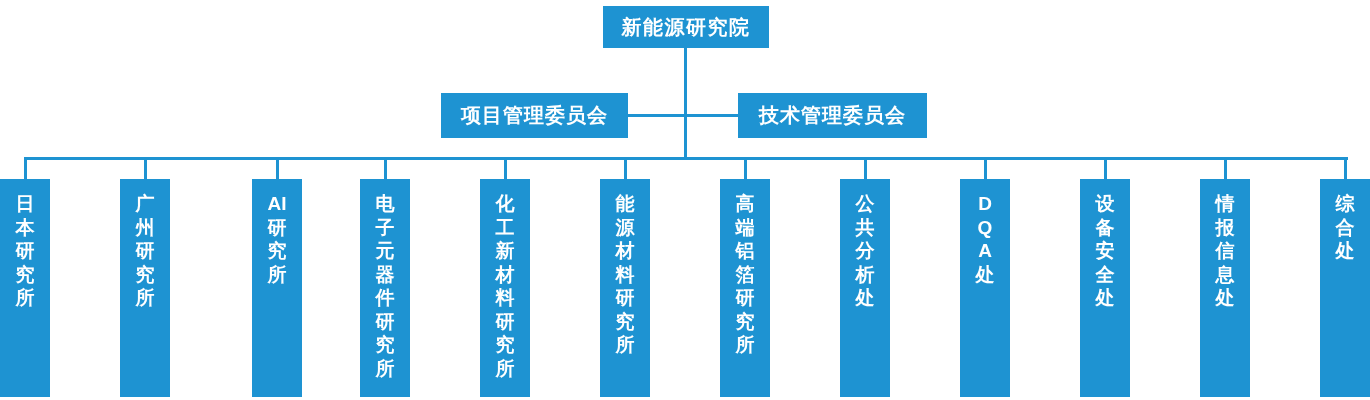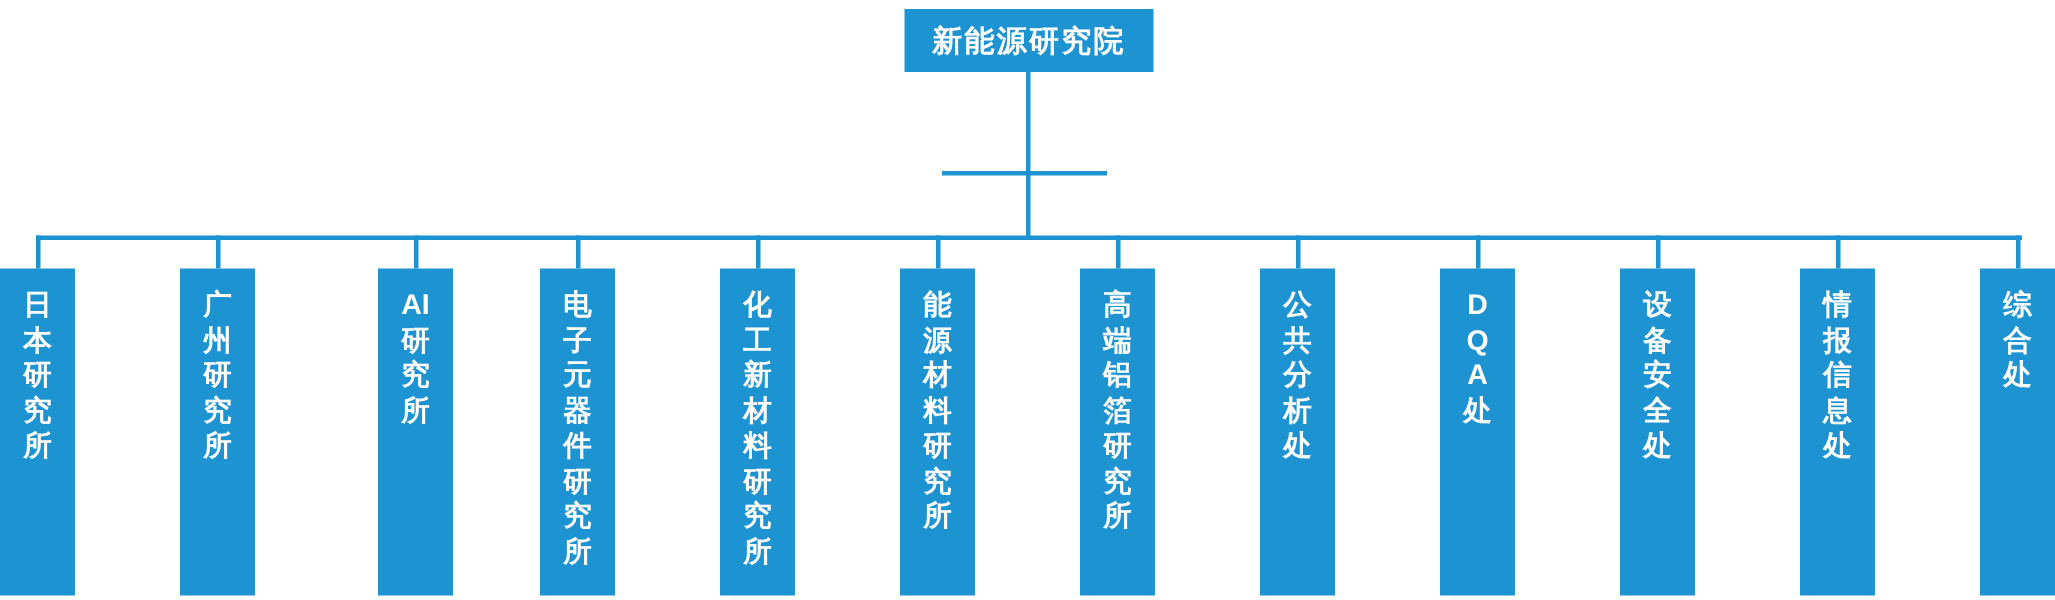--- a/index.html
+++ b/index.html
@@ -48,21 +48,23 @@
 </head>
 <body>
 
 <div class="canvas" style="--accent: #1E93D2; --node-text: #FFFFFF; --bg: #FFFFFF;">
 
   <div class="node root-node">新能源研究院</div>
 
   <div class="line v-root"></div>
   <div class="line h-committee"></div>
 
+  <div class="node committee-left">项目管理委员会</div>
 
+  <div class="node committee-right">技术管理委员会</div>
 
   <div class="line h-bus"></div>
 
   <div id="departments">
       <div class="dept" style="left: 0px;">
         <div class="stub"></div>
         <div class="dept-box">日
 本
 研
 究

